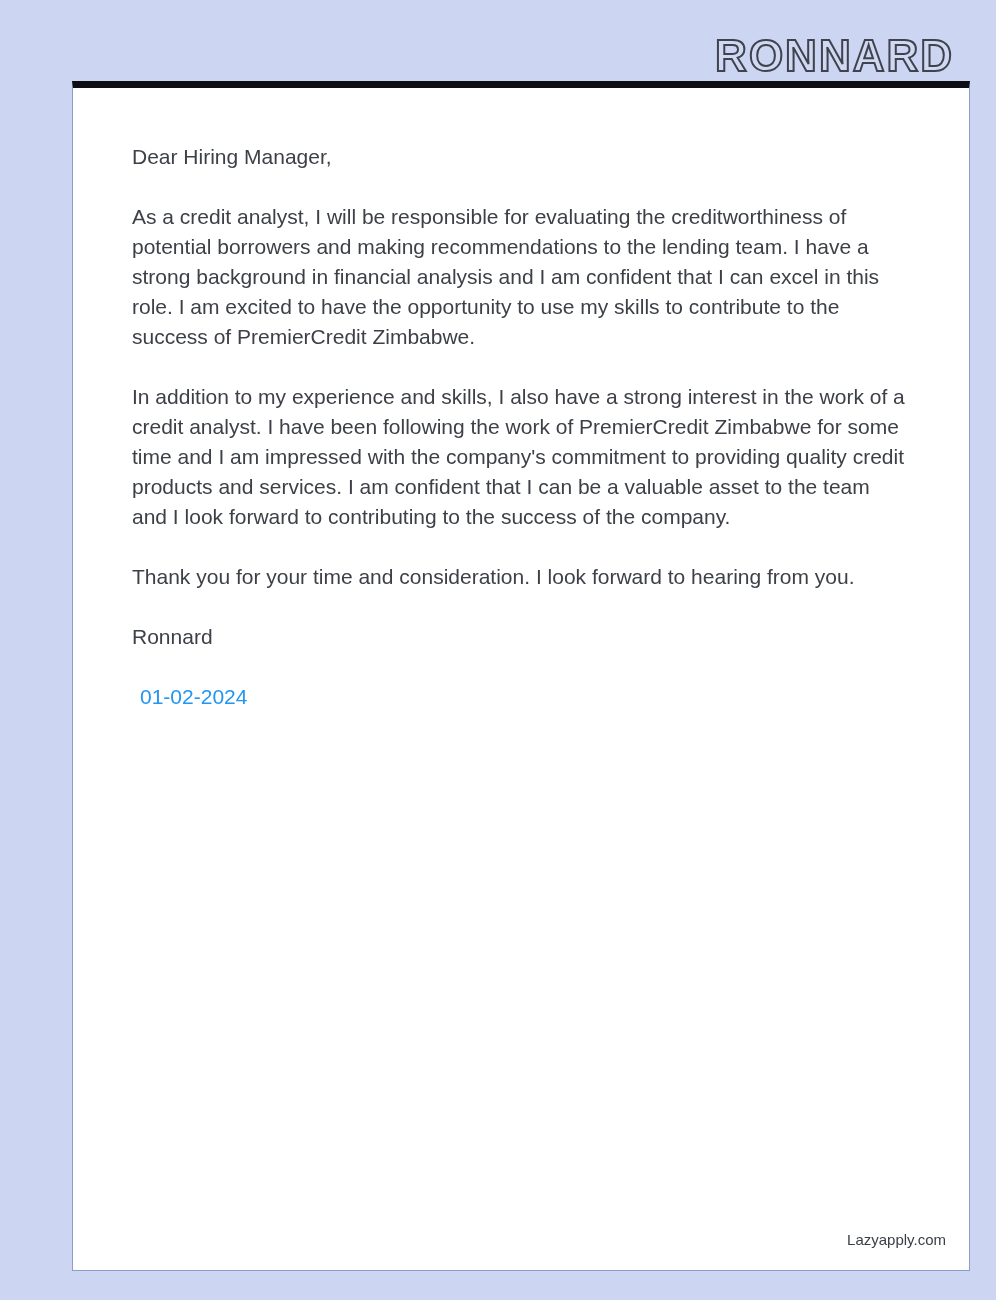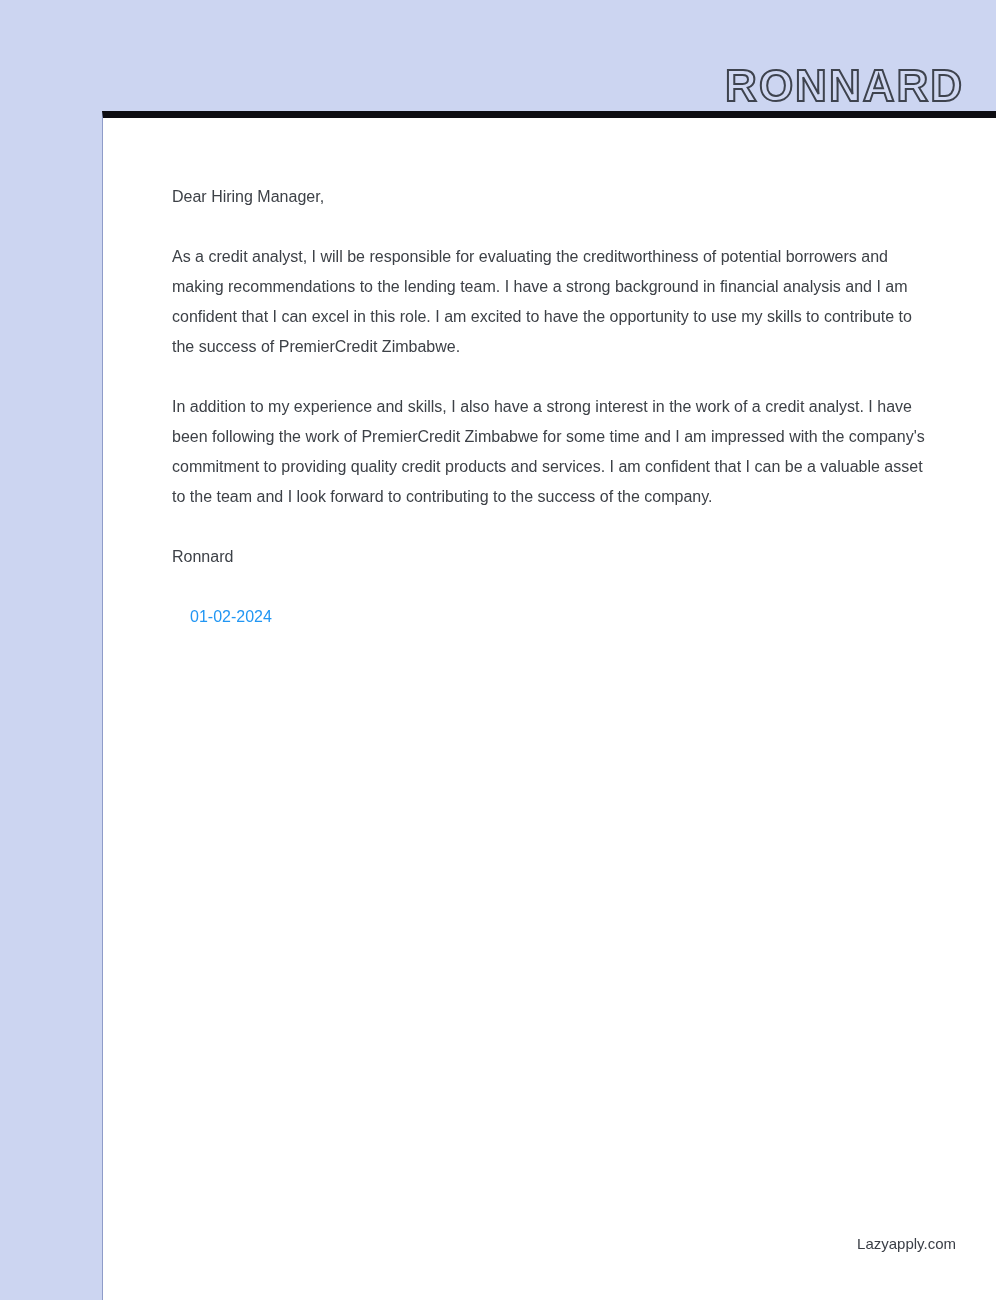--- a/index.html
+++ b/index.html
@@ -1,15 +1,15 @@
 <!DOCTYPE html>
 <html><head>
 <meta charset="utf-8">
 <style>
-  * { margin: 18px; padding: 0; box-sizing: border-box; }
+  * { margin: 8px; padding: 0; box-sizing: border-box; }
 
   html, body {
     width: 996px;
     height: 1300px;
     overflow: hidden;
     font-family: "Liberation Sans", sans-serif;
   }
 
   body {
     background: #ccd5f1;
@@ -38,62 +38,63 @@
     width: 898px;
     height: 1190px;
     background: #ffffff;
     border: 1px solid #8f9cc9;
     border-top: 7px solid #0d0d12;
   }
 
   .page-content {
     padding: 46px 52px 0 51px;
     color: #3d4147;
-    font-size: 16px;
+    font-size: 21px;
   }
 
   .page-content p {
     line-height: 30px;
     margin: 0 0 30px 0;
   }
 
   .salutation { margin-bottom: 30px; }
 
   .date-line { margin-top: 10px; }
 
   .date-link {
     color: #2196f3;
     text-decoration: none;
     cursor: pointer;
   }
 
   
   .watermark {
     position: absolute;
-    top: 1181px;
+    top: 1207px;
     right: 58px;
     font-size: 15px;
     color: #3a3e46;
   }
 </style>
 </head>
 <body>
 
 <div class="brand">RONNARD</div>
 
 <div class="page">
   <div class="page-content">
 
     <p class="salutation">Dear Hiring Manager,</p>
 
 
     <p>As a credit analyst, I will be responsible for evaluating the creditworthiness of potential borrowers and making recommendations to the lending team. I have a strong background in financial analysis and I am confident that I can excel in this role. I am excited to have the opportunity to use my skills to contribute to the success of PremierCredit Zimbabwe.</p>
 
     <p>In addition to my experience and skills, I also have a strong interest in the work of a credit analyst. I have been following the work of PremierCredit Zimbabwe for some time and I am impressed with the company's commitment to providing quality credit products and services. I am confident that I can be a valuable asset to the team and I look forward to contributing to the success of the company.</p>
 
+    <p>Thank you for your time and consideration. I look forward to hearing from you.</p>
 
 
     <p>Ronnard</p>
 
     <p class="date-line">
       <a class="date-link">01-02-2024</a>
     </p>
 
   </div>
 </div>

